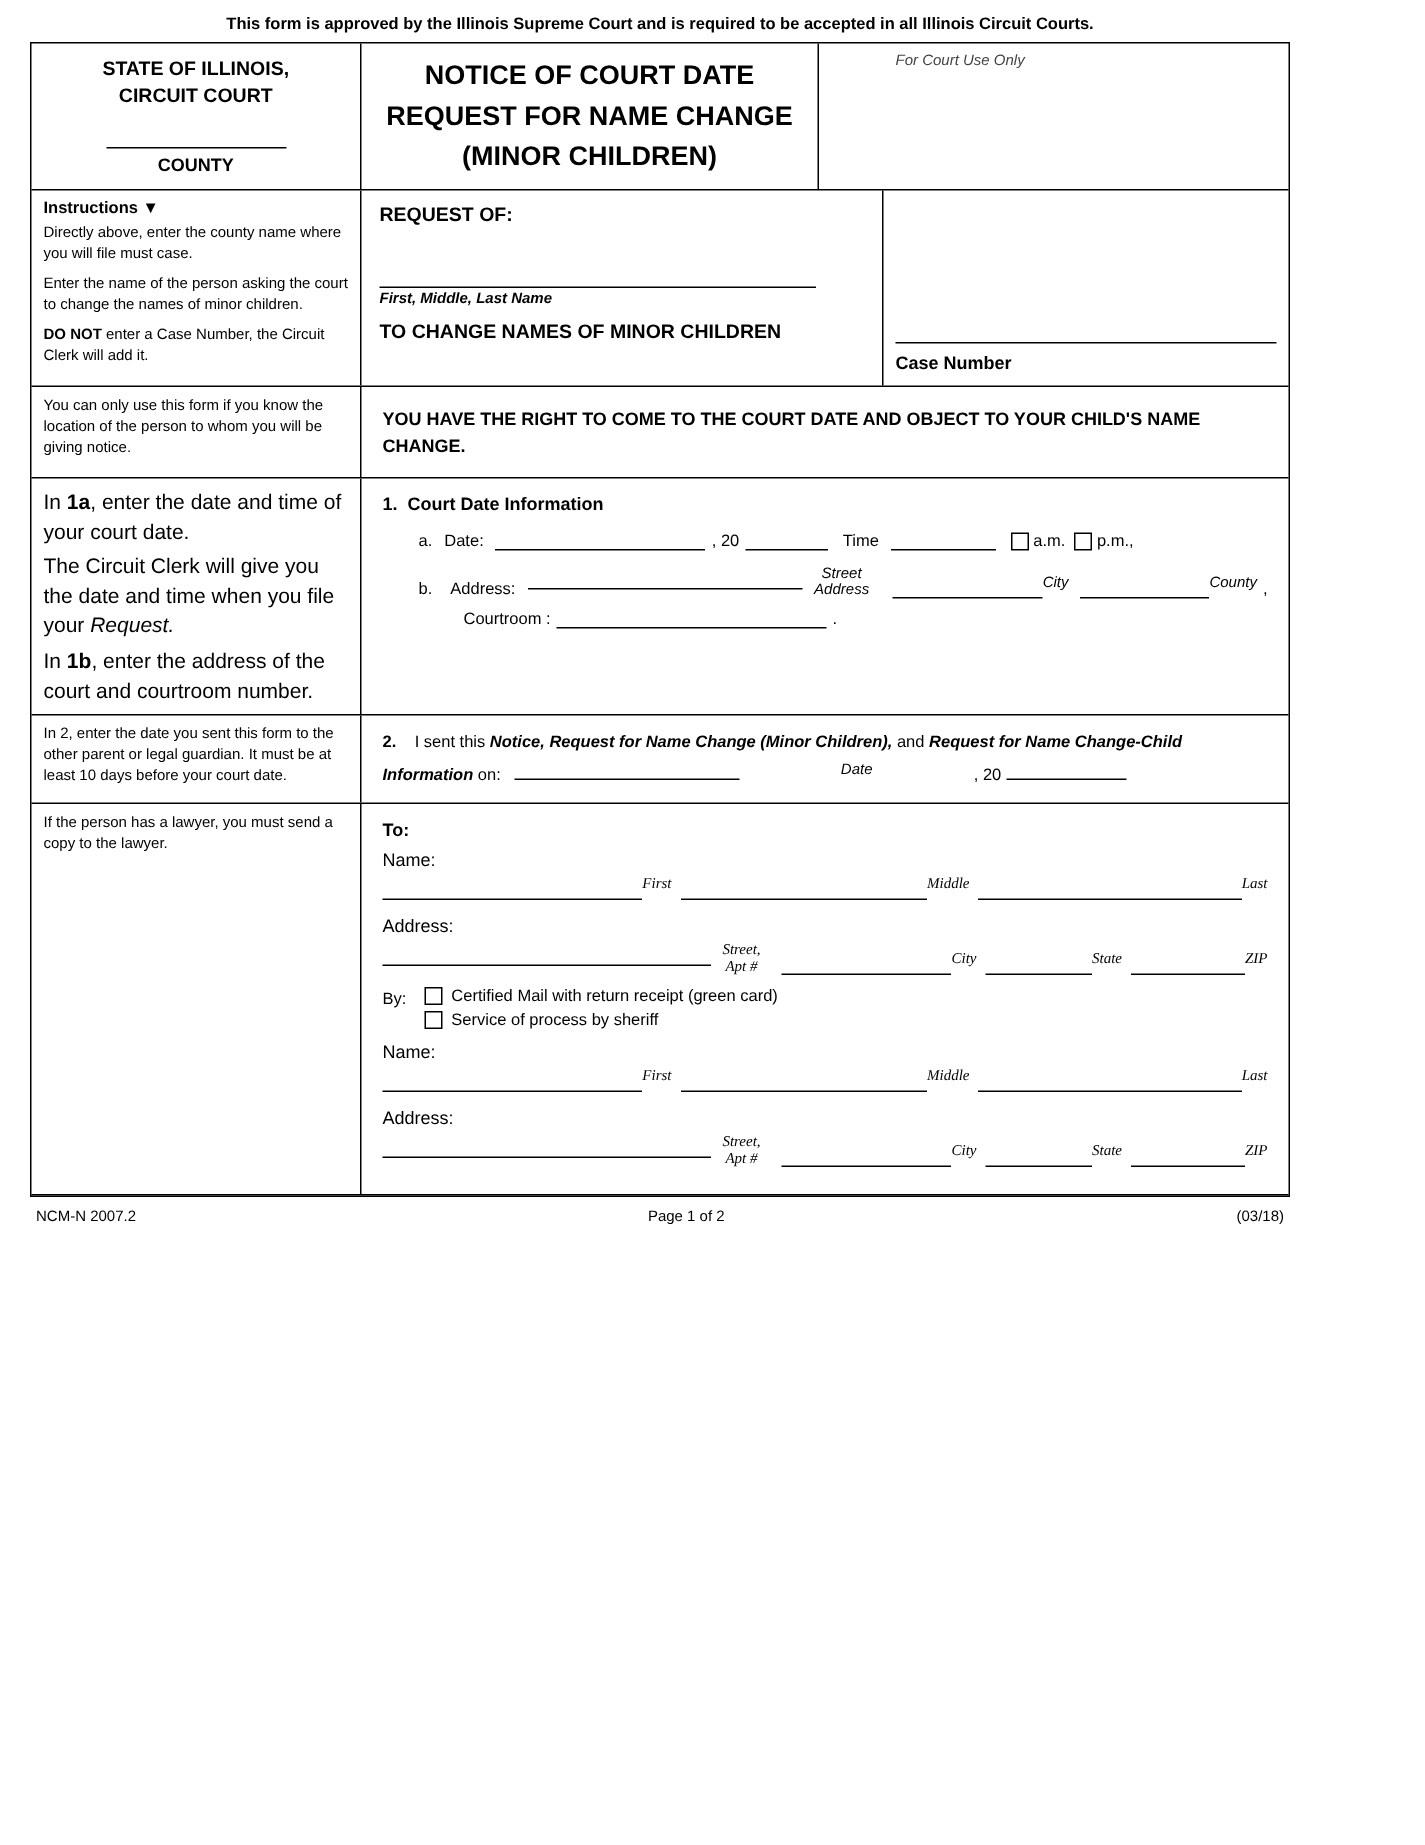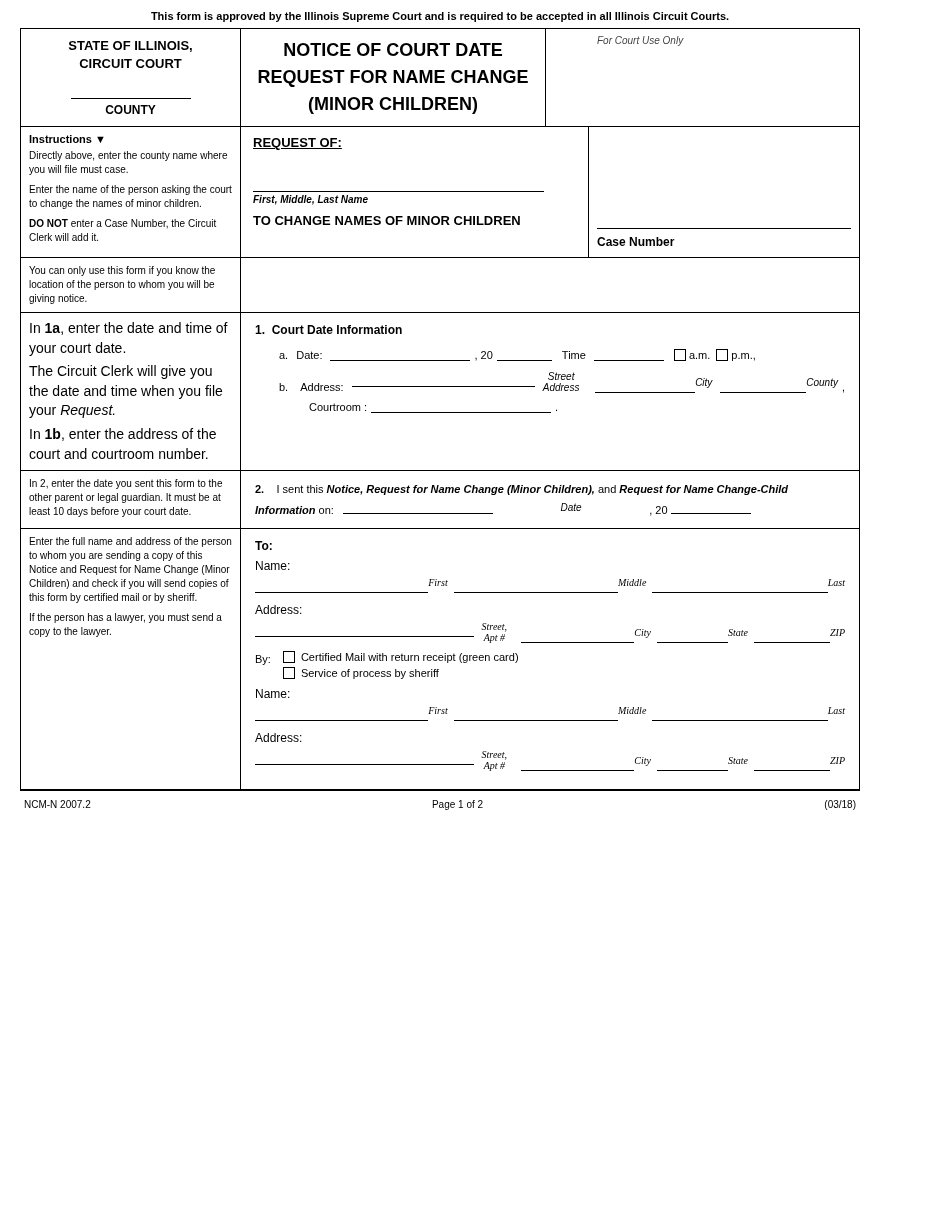--- a/index.html
+++ b/index.html
@@ -109,21 +109,20 @@
     }
     .request-col {
       flex: 1;
       border-right: 1.5px solid #000;
       padding: 8px 12px 12px 12px;
     }
     .request-label {
       font-weight: bold;
       font-size: 13px;
       margin-bottom: 8px;
-      text-decoration: underline;
     }
     .name-line {
       border-bottom: 1.5px solid #000;
       width: 90%;
       height: 22px;
       margin: 20px 0 2px 0;
     }
     .name-line-label {
       font-style: italic;
       font-weight: bold;
@@ -424,20 +423,23 @@
         <div class="case-number-top"></div>
         <div class="case-number-divider">
           <div class="case-number-label">Case Number</div>
         </div>
       </div>
     </div>
 
     <div class="notice-section">
       <div class="notice-instructions-col">
         <p>You can only use this form if you know the location of the person to whom you will be giving notice.</p>
+      </div>
+      <div class="notice-main-col">
+        <div class="notice-bold">YOU HAVE THE RIGHT TO COME TO THE COURT DATE AND OBJECT TO YOUR CHILD'S NAME CHANGE.</div>
       </div>
     </div>
 
     <div class="court-date-section">
       <div class="cd-instructions-col">
         <p>In <strong>1a</strong>, enter the date and time of your court date.</p>
         <p style="margin-top:4px;">The Circuit Clerk will give you the date and time when you file your <em>Request.</em></p>
         <p style="margin-top:4px;">In <strong>1b</strong>, enter the address of the court and courtroom number.</p>
       </div>
       <div class="cd-main-col">
@@ -507,21 +509,20 @@
           <span class="underline-field" style="min-width:150px; display:inline-block;"></span>
           <span style="font-style:italic;font-size:10px;display:inline-block;min-width:150px;text-align:center;vertical-align:top;margin-top:2px;">Date</span>
           <span>, 20</span>
           <span class="underline-field" style="min-width:80px;display:inline-block;"></span>
         </div>
       </div>
     </div>
 
     <div class="to-section">
       <div class="to-instructions-col">
-        <p style="margin-bottom:6px;">Enter the full name and address of the person to whom you are sending a copy of this Notice and Request for Name Change (Minor Children) and check if you will send copies of this form by certified mail or by sheriff.</p>
         <p>If the person has a lawyer, you must send a copy to the lawyer.</p>
       </div>
       <div class="to-main-col">
         <div class="to-label">To:</div>
 
         <div class="name-group">
           <div class="sub-label-row">
             <span class="inline-label">Name:</span>
           </div>
           <div class="name-group-row">

